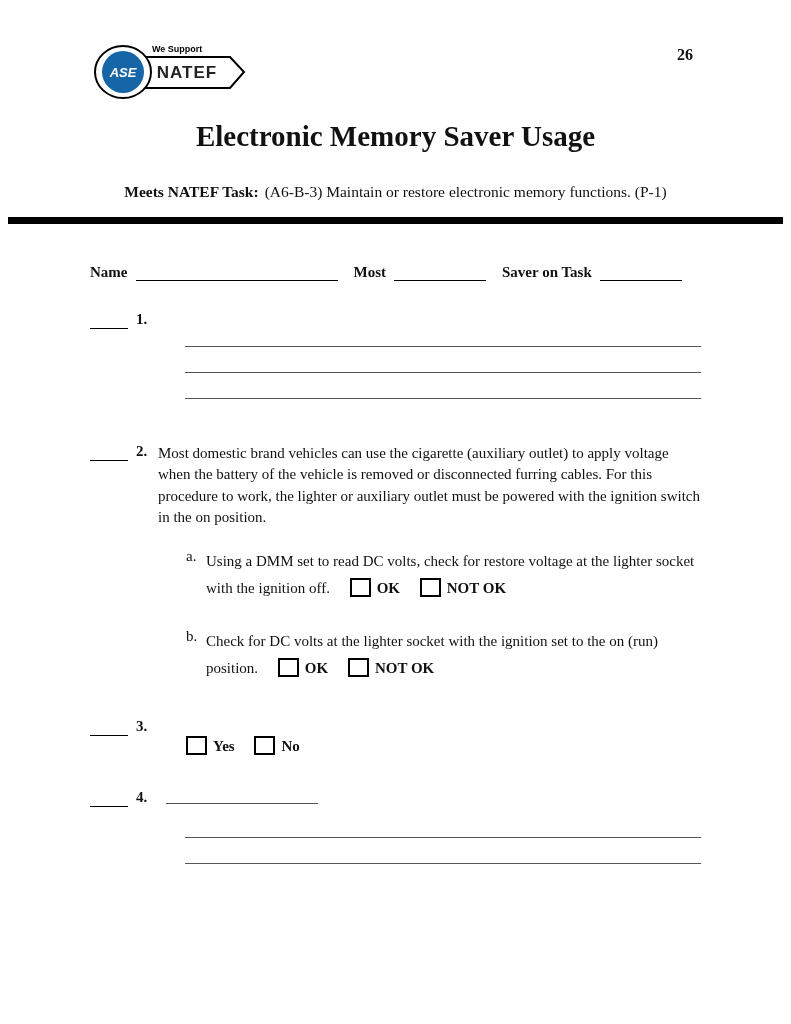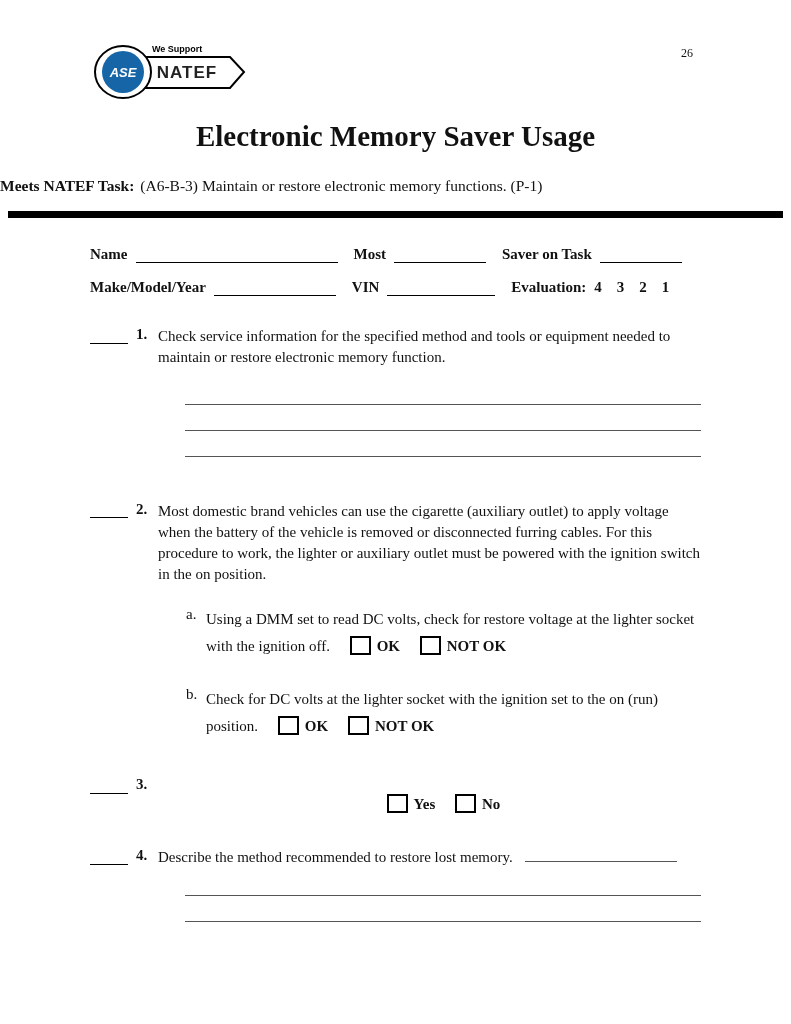--- a/index.html
+++ b/index.html
@@ -7,28 +7,28 @@
   body {
     font-family:"Liberation Serif","DejaVu Serif",serif;
     color:#111;
   }
   .page {
     width:791px; height:1024px; margin:0 auto; background:#fff;
     position:relative; padding-top:40px; overflow:hidden;
   }
   .header { position:relative; height:72px; }
   .logo { position:absolute; left:92px; top:0; }
-  .page-number { position:absolute; right:98px; top:6px; font-weight:normal; font-size:12px; }
+  .page-number { position:absolute; right:98px; top:6px; font-weight:bold; font-size:16px; }
   .doc-title { text-align:center; font-size:29px; font-weight:bold; margin-top:8px; }
-  .task-line { text-align:left; font-size:15.5px; margin-top:24px; }
+  .task-line { text-align:center; font-size:15.5px; margin-top:30px; }
   .task-label { font-weight:bold; }
   .task-text { margin-left:6px; }
   .rule { height:7px; background:#000; margin:16px 8px 0 8px; }
   .content { padding:0 90px; font-size:15px; }
-  .fields-row { display:flex; align-items:flex-end; margin-top:28px; white-space:nowrap; }
+  .fields-row { display:flex; align-items:flex-end; margin-top:40px; white-space:nowrap; }
   .fields-row.second { margin-top:16px; }
   .flabel { font-weight:bold; margin-right:8px; }
   .blank {
     display:inline-block; border-bottom:1.6px solid #000; height:1.05em;
     margin-right:16px;
   }
   .eval-scale { font-weight:bold; white-space:pre; }
   .item { display:flex; align-items:flex-start; }
   .item.first { margin-top:30px; }
   .item.second { margin-top:44px; }
@@ -47,21 +47,21 @@
   .sub-item.a { margin-top:20px; }
   .sub-item.b { margin-top:26px; }
   .sub-letter { width:20px; flex-shrink:0; }
   .sub-text { line-height:1.8; }
   .checkbox {
     display:inline-block; width:21px; height:19px; border:2px solid #000;
     vertical-align:-4px; margin:0 6px 0 16px; background:#fff;
   }
   .checkbox.lead { margin-left:0; }
   .cb-label { font-weight:bold; }
-  .yesno-row { margin-left:28px; margin-top:18px;text-align:center; }
+  .yesno-row { margin-left:28px; margin-top:18px; }
   .inline-blank {
     display:inline-block; border-bottom:1.3px solid #555; width:152px;
     height:1em; margin-left:8px; vertical-align:baseline;
   }
   .q4-lines { margin-left:27px; margin-top:2px; }
 </style>
 </head>
 <body>
 
 <div class="page">
@@ -92,34 +92,25 @@
 
     <div class="fields-row">
       <span class="flabel">Name</span>
       <span class="blank" style="width:202px"></span>
       <span class="flabel">Most</span>
       <span class="blank" style="width:92px"></span>
       <span class="flabel">Saver on Task</span>
       <span class="blank" style="width:82px; margin-right:0"></span>
     </div>
 
-    <div class="fields-row second">
-      <span class="flabel">Make/Model/Year</span>
-      <span class="blank" style="width:122px"></span>
-      <span class="flabel">VIN</span>
-      <span class="blank" style="width:108px"></span>
-      <span class="flabel">Evaluation:</span>
-      <span class="eval-scale">4    3    2    1</span>
-    </div>
 
     <div class="item first">
       <span class="score-blank"></span>
       <span class="item-number">1.</span>
       <div class="item-body">
-        <p class="item-text">Check service information for the specified method and tools or equipment needed to maintain or restore electronic memory function.</p>
         <div class="answer-lines">
           <div class="answer-line"></div>
           <div class="answer-line"></div>
           <div class="answer-line"></div>
         </div>
       </div>
     </div>
 
     <div class="item second">
       <span class="score-blank"></span>
@@ -156,21 +147,20 @@
           <span class="checkbox"></span><span class="cb-label">No</span>
         </div>
       </div>
     </div>
 
     <div class="item fourth">
       <span class="score-blank"></span>
       <span class="item-number">4.</span>
       <div class="item-body">
         <p class="item-text">
-          <span>Describe the method recommended to restore lost memory.</span>
           <span class="inline-blank"></span>
         </p>
         <div class="answer-lines q4-lines">
           <div class="answer-line"></div>
           <div class="answer-line"></div>
         </div>
       </div>
     </div>
 
   </div>

